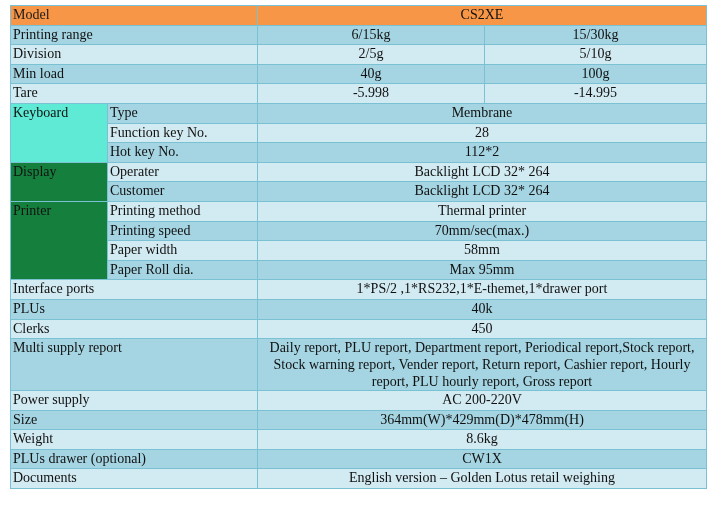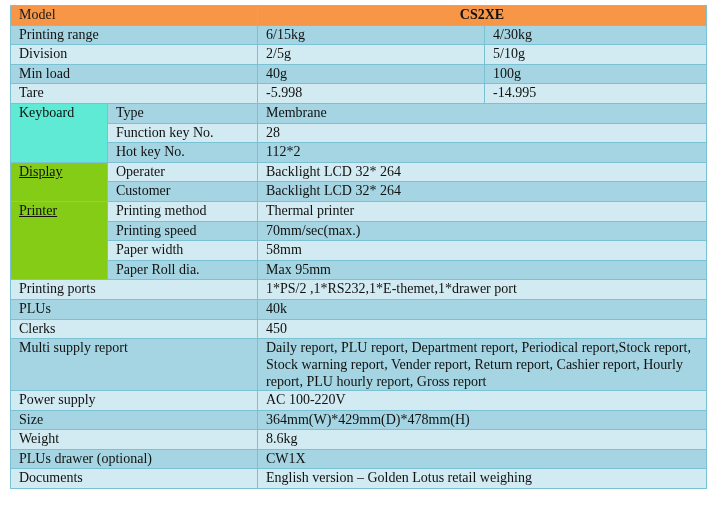--- a/index.html
+++ b/index.html
@@ -4,31 +4,31 @@
 <style>
   html, body { margin: 0; padding: 0; background: #ffffff; }
   body { width: 709px; height: 519px; overflow: hidden; font-family: "Liberation Serif", "DejaVu Serif", serif; }
   table.spec {
     position: absolute; left: 10px; top: 5px;
     width: 696px; border-collapse: collapse; table-layout: fixed;
     font-size: 14px; color: #111;
   }
   table.spec td {
     border: 1px solid #79c1d3;
-    padding: 0 8px; height: 18.6px; line-height: 17px;
+    padding: 0 2px; height: 18.6px; line-height: 17px;
     vertical-align: top;
   }
   .hdr td { background: #f79646; height: 19px; }
   .hdr td.model { color: #1a1a1a; }
-  .hdr td.title { text-align: center; font-weight: bold; }
+  .hdr td.title { text-align: center; font-weight: normal; }
   .d td { background: #a5d5e2; }
   .l td { background: #d2eaf1; }
-  td.c { }
+  td.c { text-align: center; }
   td.grp { background: #5eead4; }
-  td.grp.l2 { background: #84cc16; text-decoration: underline; }
+  td.grp.l2 { background: #15803d; }
   td.wrap { line-height: 18px; padding: 1px 8px 0 8px; }
 </style>
 </head>
 <body>
 
 <table class="spec">
   <colgroup>
     <col style="width:97px">
     <col style="width:150px">
     <col style="width:227px">
@@ -36,21 +36,21 @@
   </colgroup>
   <tbody>
     <tr class="hdr">
       <td class="model" colspan="2">Model</td>
       <td class="title" colspan="2">CS2XE</td>
     </tr>
 
     <tr class="d">
       <td colspan="2">Printing range</td>
       <td class="c">6/15kg</td>
-      <td class="c">4/30kg</td>
+      <td class="c">15/30kg</td>
     </tr>
     <tr class="l">
       <td colspan="2">Division</td>
       <td class="c">2/5g</td>
       <td class="c">5/10g</td>
     </tr>
     <tr class="d">
       <td colspan="2">Min load</td>
       <td class="c">40g</td>
       <td class="c">100g</td>
@@ -97,38 +97,38 @@
     <tr class="l">
       <td>Paper width</td>
       <td class="c" colspan="2">58mm</td>
     </tr>
     <tr class="d">
       <td>Paper Roll  dia.</td>
       <td class="c" colspan="2">Max 95mm</td>
     </tr>
 
     <tr class="l">
-      <td colspan="2">Printing ports</td>
+      <td colspan="2">Interface ports</td>
       <td class="c" colspan="2">1*PS/2 ,1*RS232,1*E-themet,1*drawer port</td>
     </tr>
     <tr class="d">
       <td colspan="2">PLUs</td>
       <td class="c" colspan="2">40k</td>
     </tr>
     <tr class="l">
       <td colspan="2">Clerks</td>
       <td class="c" colspan="2">450</td>
     </tr>
     <tr class="d">
       <td colspan="2">Multi supply report</td>
       <td class="c wrap" colspan="2">Daily report, PLU report, Department report, Periodical report,Stock report, Stock warning report, Vender report, Return report, Cashier report, Hourly report, PLU hourly report, Gross report</td>
     </tr>
     <tr class="l">
       <td colspan="2">Power supply</td>
-      <td class="c" colspan="2">AC 100-220V</td>
+      <td class="c" colspan="2">AC 200-220V</td>
     </tr>
     <tr class="d">
       <td colspan="2">Size</td>
       <td class="c" colspan="2">364mm(W)*429mm(D)*478mm(H)</td>
     </tr>
     <tr class="l">
       <td colspan="2">Weight</td>
       <td class="c" colspan="2">8.6kg</td>
     </tr>
     <tr class="d">

